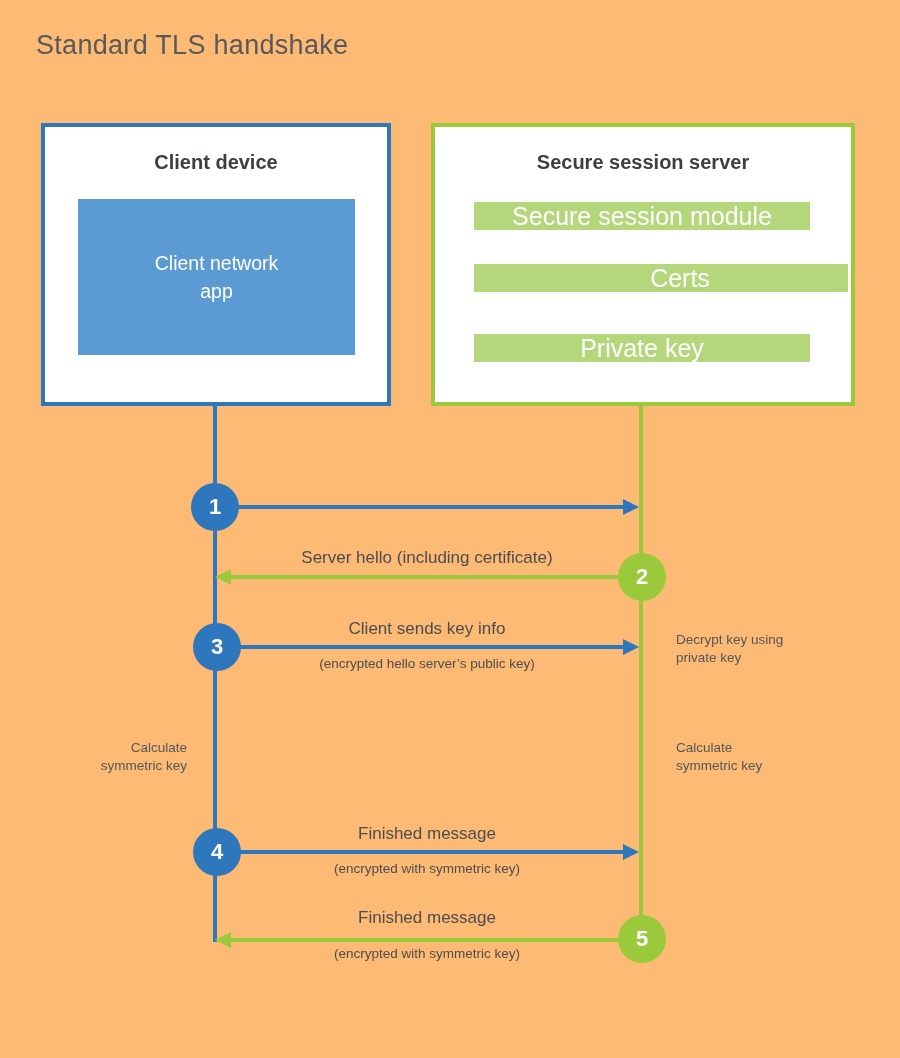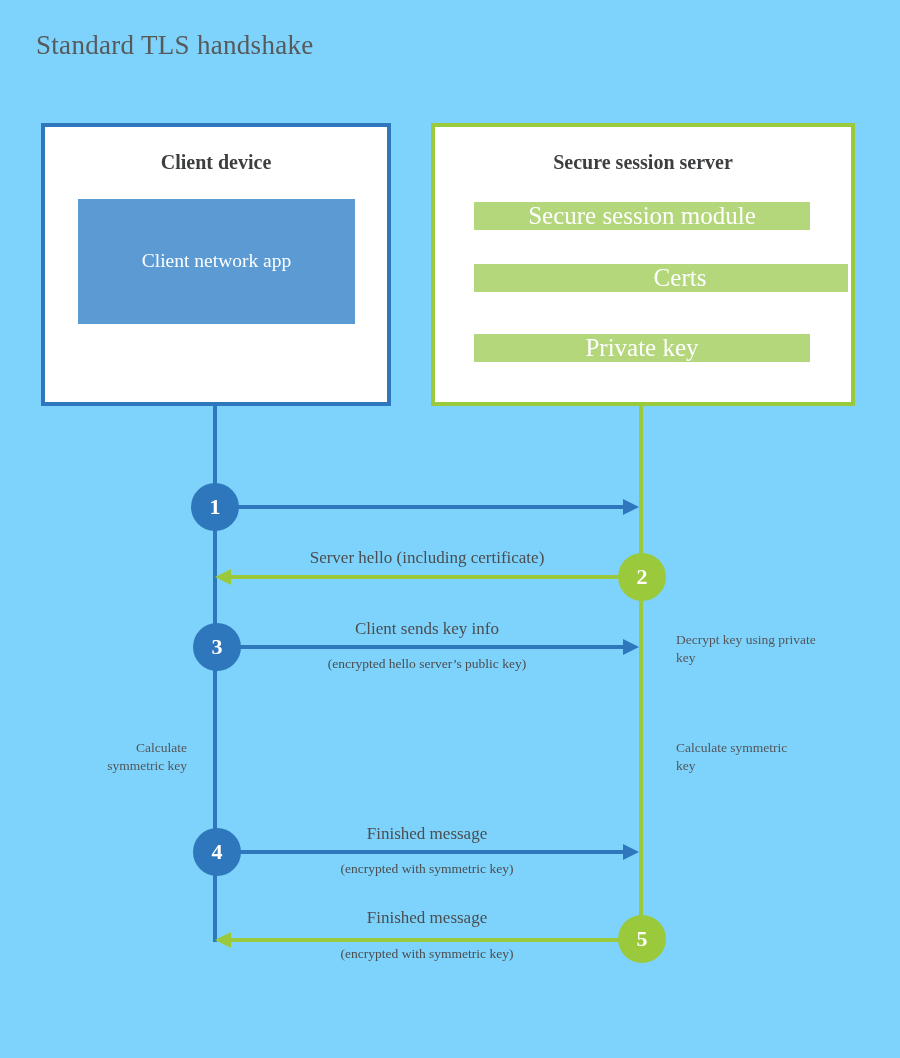--- a/index.html
+++ b/index.html
@@ -1,31 +1,31 @@
 <!DOCTYPE html>
 <html style="--blue: #2f77bc; --blueFill: #5b9ad2; --green: #9aca3c; --greenFill: #b4d77c;"><head>
 <meta charset="utf-8">
 <style>
   html,body{margin:0;padding:0;background:#ffffff;}
   .stage{
-    position:relative;width:900px;height:1058px;background:#7dd3fc;overflow:hidden;
-    font-family:Liberation Serif, serif;
+    position:relative;width:900px;height:1058px;background:#fdba74;overflow:hidden;
+    font-family:Liberation Sans, sans-serif;
   }
   .page-title{
     position:absolute;left:36px;top:30px;font-size:27px;font-weight:300;
     color:#58595b;letter-spacing:.3px;
   }
   .box{position:absolute;top:123px;height:283px;background:#fff;box-sizing:border-box;}
   .client-box{left:41px;width:350px;border:4px solid var(--blue);}
   .server-box{left:431px;width:424px;border:4px solid var(--green);}
   .box-title{
     padding-top:24px;text-align:center;font-size:20px;font-weight:bold;color:#3d3e40;
   }
   .client-app{
-    position:absolute;left:78px;top:199px;width:277px;height:125px;background:var(--blueFill);
+    position:absolute;left:78px;top:199px;width:277px;height:156px;background:var(--blueFill);
     display:flex;align-items:center;justify-content:center;text-align:center;
     color:#fff;font-size:19.5px;line-height:1.45;
   }
   .client-app .inner{max-width:160px;}
   .server-bar{
     position:absolute;left:474px;width:336px;height:28px;background:var(--greenFill);
     display:flex;align-items:center;justify-content:center;
     color:#fff;font-size:25px;
   }
   .vline{position:absolute;width:4px;}

